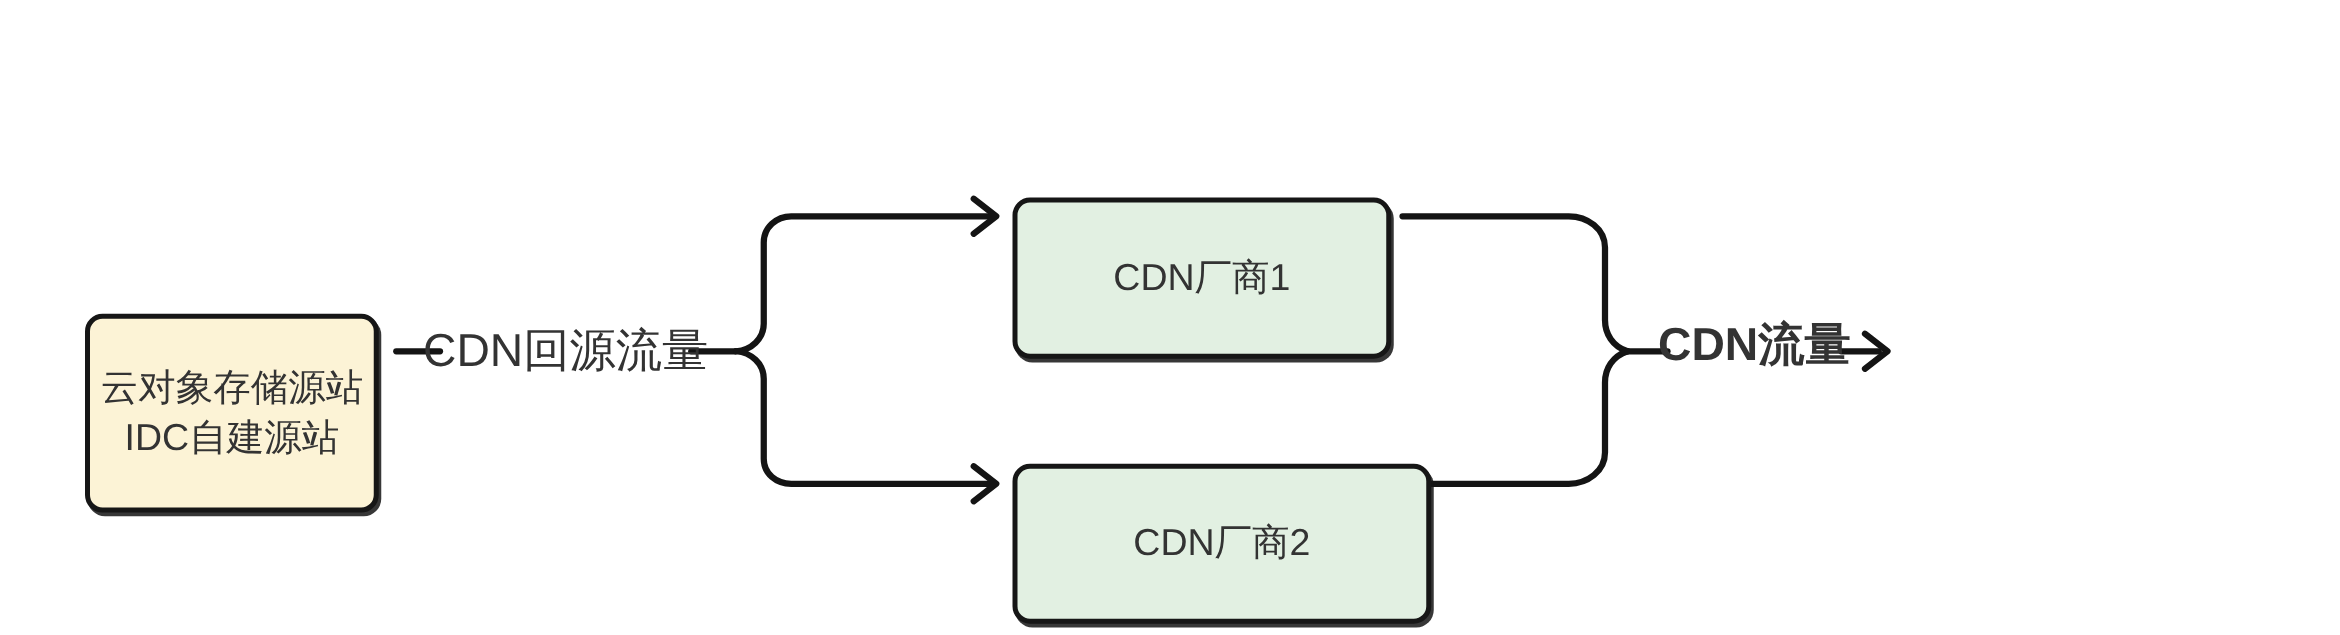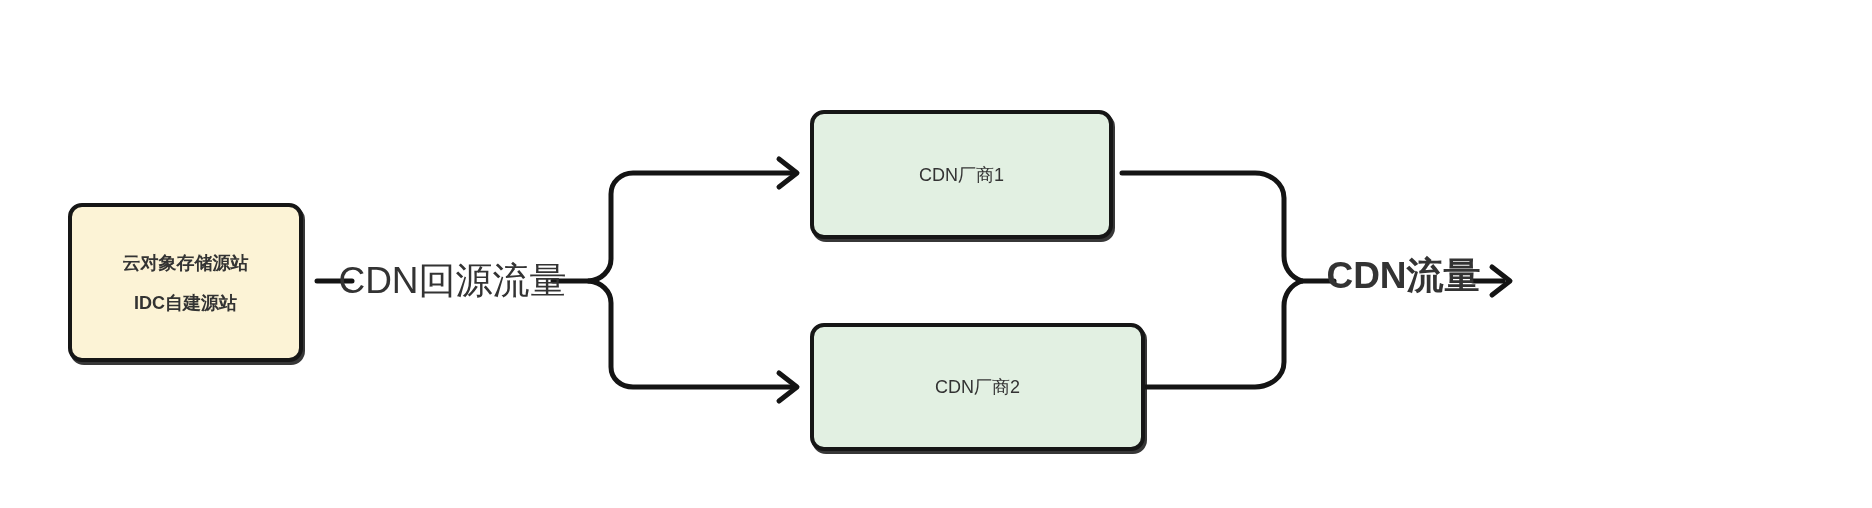--- a/index.html
+++ b/index.html
@@ -33,22 +33,23 @@
     position: absolute;
     box-sizing: border-box;
     border: 4px solid #161616;
     border-radius: 14px;
     box-shadow: 2px 3px 0 rgba(20,20,20,0.85);
     display: flex;
     align-items: center;
     justify-content: center;
     text-align: center;
     color: #333333;
-    font-size: 18px;
+    font-size: 30px;
     line-height: 40px;
+    margin-top: 48px;
   }
   .node-origin {
     left: 68px; top: 203px;
     width: 235px; height: 159px;
     background: #FCF3D6;
   }
   .node-cdn1 {
     left: 810px; top: 110px;
     width: 303px; height: 129px;
     background: #E2F0E2;
@@ -75,21 +76,21 @@
   }
   .edge-label-back2origin {
     left: 352px; top: 259px;
     width: 201px;
   }
   .edge-label-cdntraffic {
     left: 1334px; top: 254px;
     width: 139px;
     font-weight: bold;
   }
-  .origin-lines { display: block; font-weight: bold; }
+  .origin-lines { display: block; }
   .origin-lines span { display: block; }
 </style>
 </head>
 <body>
 
 <div class="canvas">
 
   <svg class="connectors" viewBox="0 0 1872 508" xmlns="http://www.w3.org/2000/svg">
 
     <path d="M317,281 L352,281"></path>

